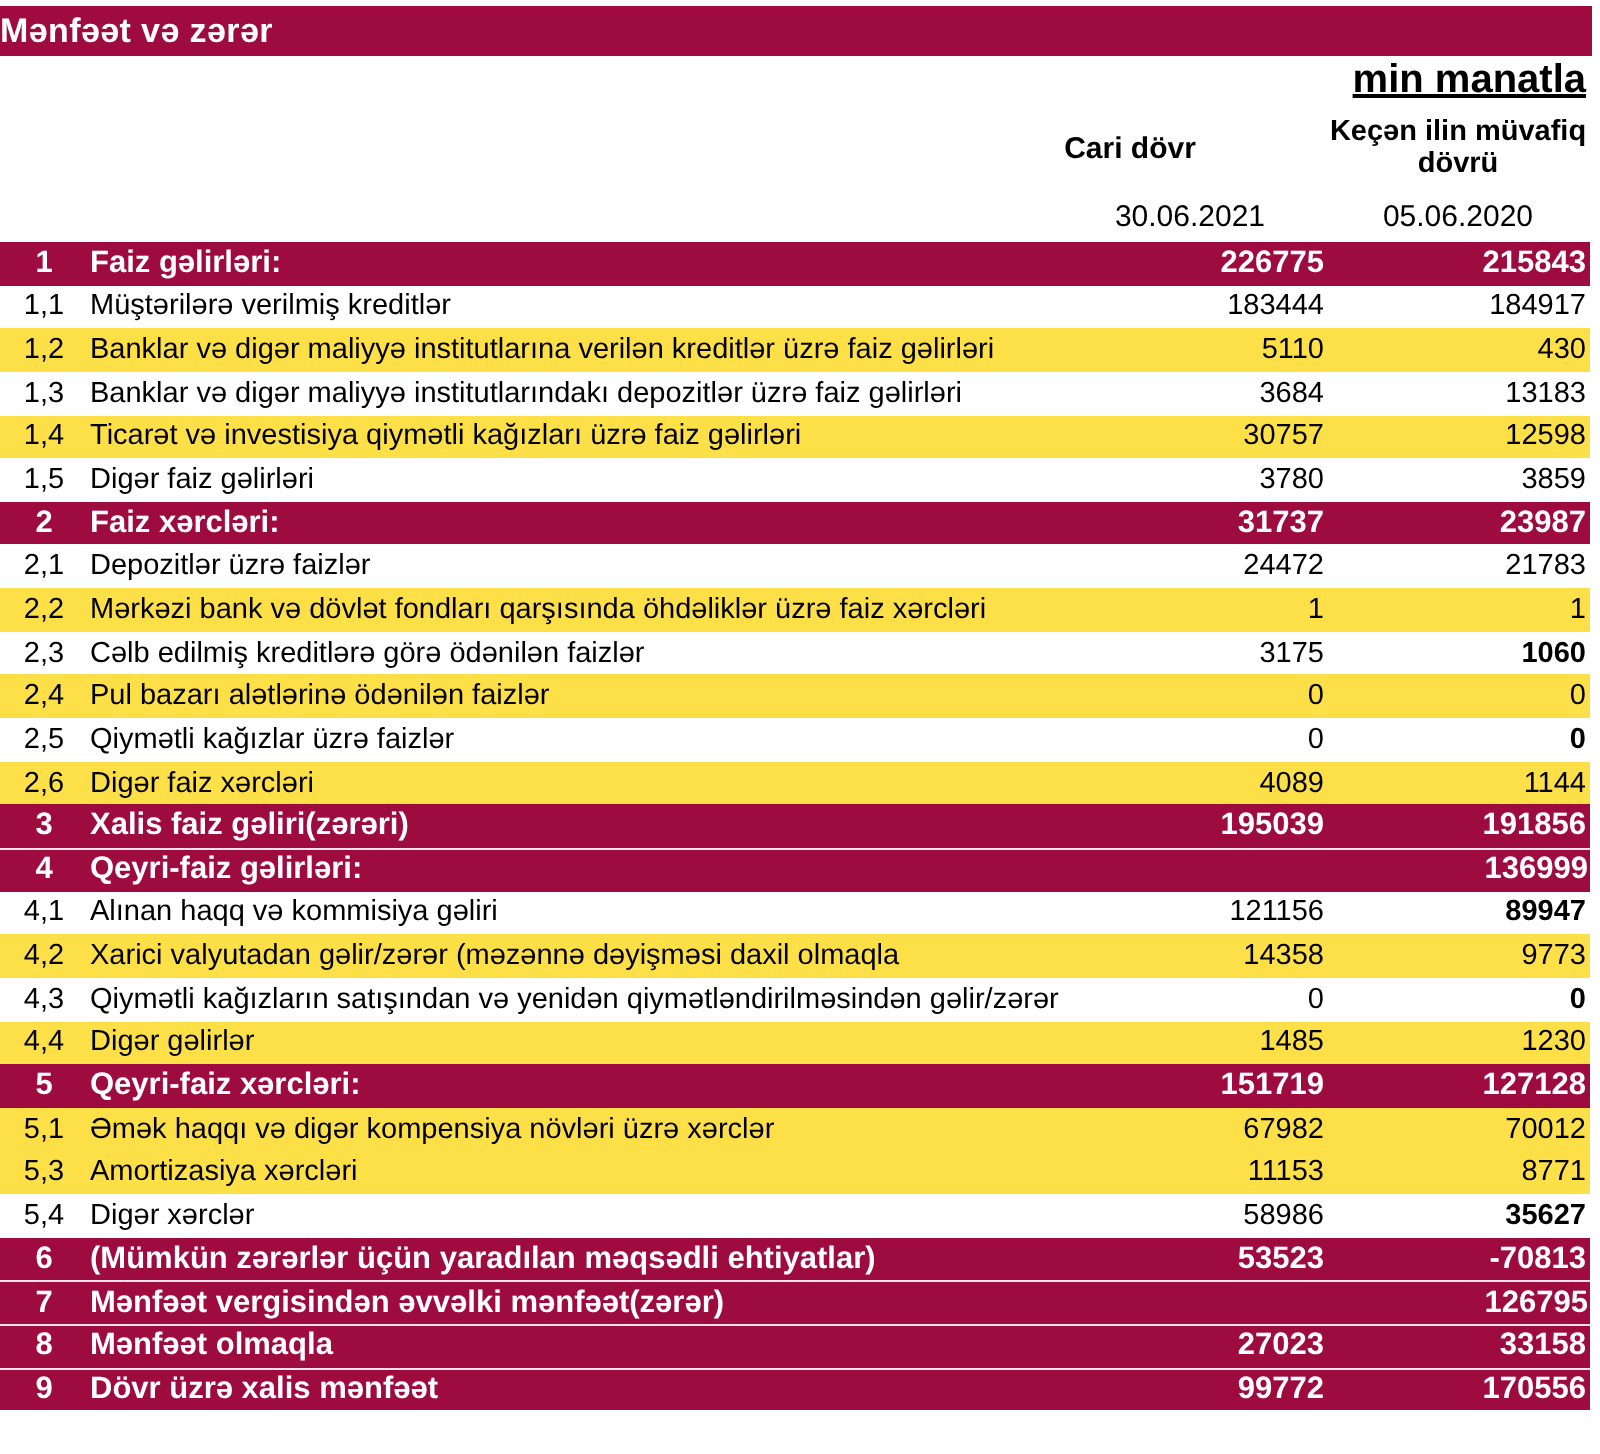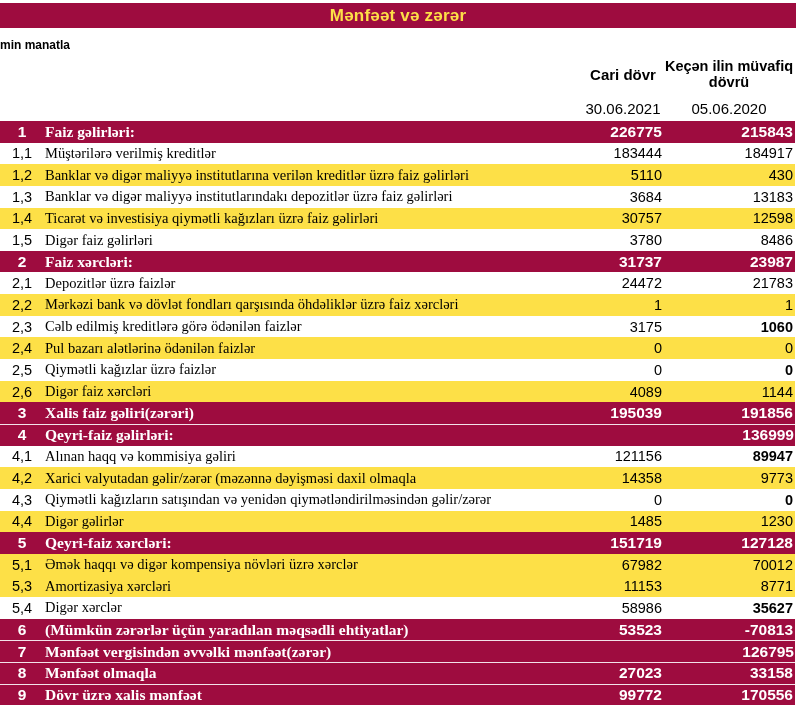--- a/index.html
+++ b/index.html
@@ -5,49 +5,49 @@
   html,body { margin:0; padding:0; }
   body {
     width:800px; height:727px; background:#ffffff; overflow:hidden;
     font-family:"Liberation Sans","DejaVu Sans",sans-serif; color:#000;
     -webkit-font-smoothing:antialiased;
   }
   * { box-sizing:border-box; }
 
   .title-bar {
     margin-top:3px; width:796px; height:25px;
-    background:#9E0C3F; color:#fde047;
-    display:flex; align-items:center; justify-content:center;
+    background:#9E0C3F; color:#ffffff;
+    display:flex; align-items:center; 
     font-weight:bold; font-size:17px; letter-spacing:.2px;
   }
 
   .unit-row {
     width:793px; height:24px;
-    display:flex; align-items:flex-end; justify-content:flex-start;
-    font-weight:bold; font-size:12px;
-  }
-
-  .headrow { display:flex; width:795px; }
+    display:flex; align-items:flex-end; justify-content:flex-end;
+    font-weight:bold; font-size:20px;text-decoration:underline;
+  }
+
+  .headrow { display:flex; width:795px;gap:28px; }
   .hd-spacer { flex:1; }
   .hd-c1 { width:80px; text-align:center; }
   .hd-c2 { width:132px; text-align:center; }
 
   .col-headers { height:44px; align-items:center; font-weight:bold; }
   .col-headers .hd-c1 { font-size:15px; }
-  .col-headers .hd-c2 { font-size:14.5px; line-height:16px; }
+  .col-headers .hd-c2 { font-size:14.5px; line-height:16px;margin-left:30px; }
 
   .date-row { height:25px; align-items:center; font-size:15px; }
 
   .pl-table { width:800px; }
   .trow {
     display:flex; align-items:center;
     width:795px; height:21.643px;
   }
   .trow .num   { width:44px; text-align:center; }
-  .trow .label { flex:1; padding-left:1px; white-space:nowrap; overflow:hidden;font-family:Liberation Serif, serif; }
+  .trow .label { flex:1; padding-left:1px; white-space:nowrap; overflow:hidden; }
   .trow .v1    { width:118px; text-align:right; padding-right:1px; }
   .trow .v2    { width:132px; text-align:right; padding-right:2px; }
 
   .trow.item    { font-size:14.5px; background:#ffffff; }
   .trow.shaded  { background:#fde047; }
   .trow.section {
     background:#9E0C3F; color:#fff; font-weight:bold; font-size:15.5px;
   }
   .trow.section.sep { border-top:1px solid #F3E2E9; }
   .v2.bold-prev { font-weight:bold;text-align:right; }
@@ -105,21 +105,21 @@
       <div class="trow item shaded">
     <div class="num">1,4</div>
     <div class="label">Ticarət və investisiya qiymətli kağızları üzrə faiz gəlirləri</div>
     <div class="v1">30757</div>
     <div class="v2">12598</div>
   </div>
       <div class="trow item">
     <div class="num">1,5</div>
     <div class="label">Digər faiz gəlirləri</div>
     <div class="v1">3780</div>
-    <div class="v2">8486</div>
+    <div class="v2">3859</div>
   </div>
       <div class="trow section">
     <div class="num">2</div>
     <div class="label">Faiz xərcləri:</div>
     <div class="v1">31737</div>
     <div class="v2">23987</div>
   </div>
       <div class="trow item">
     <div class="num">2,1</div>
     <div class="label">Depozitlər üzrə faizlər</div>

